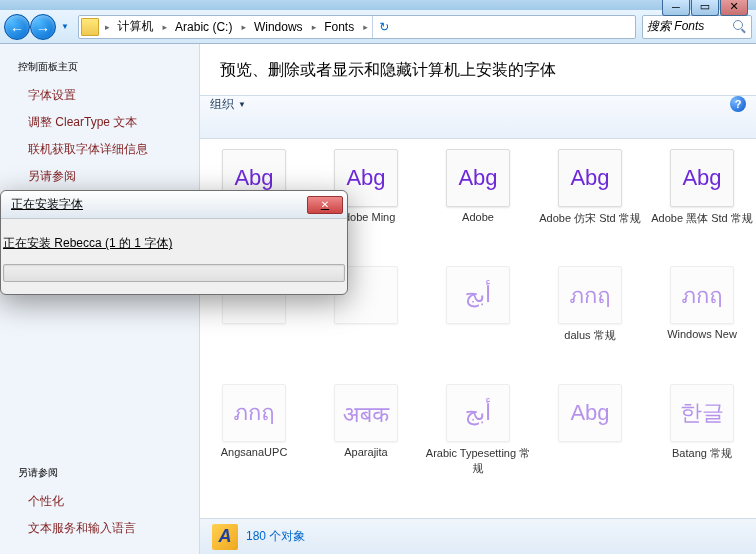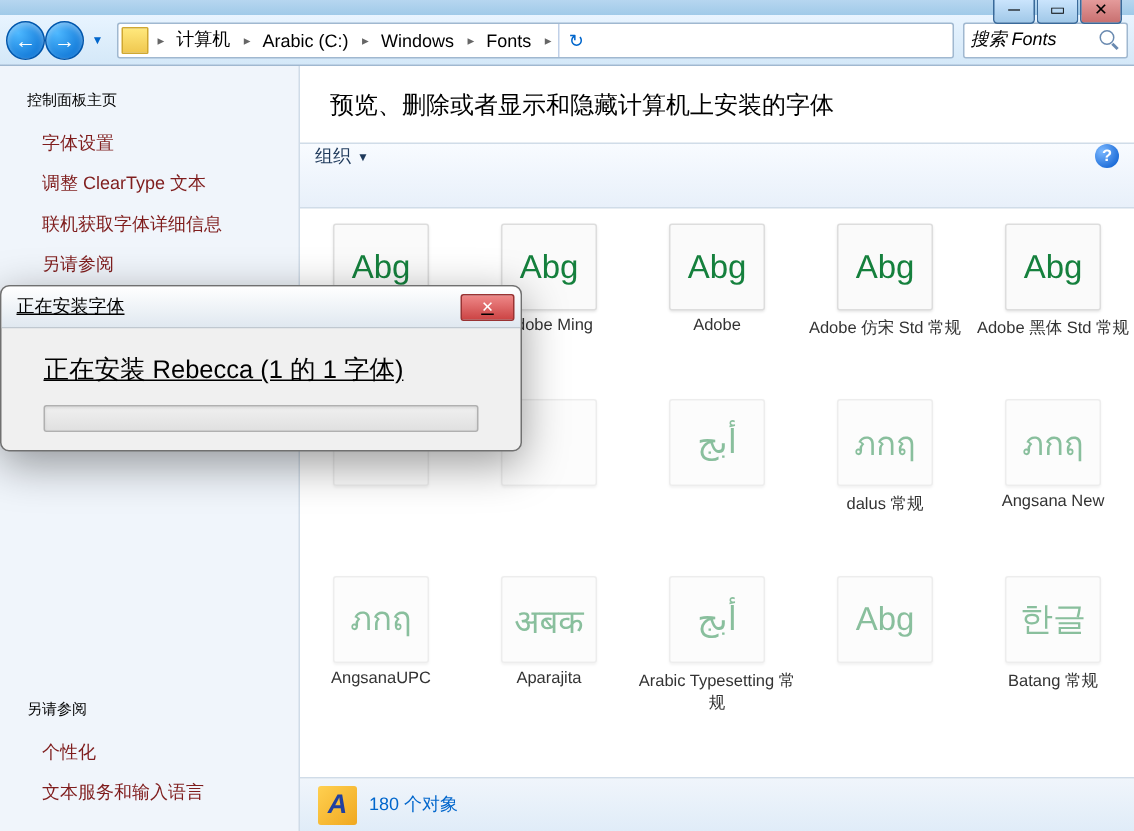--- a/index.html
+++ b/index.html
@@ -202,21 +202,21 @@
       text-align: center;
       color: #333;
     }
     .font-thumb {
       width: 64px; height: 58px;
       background: #fafafa;
       border: 1px solid #ddd;
       border-radius: 2px;
       margin-bottom: 4px;
       display: flex; align-items: center; justify-content: center;
-      font-size: 22px; color: #15803d;
+      font-size: 22px; color: #6d28d9;
       box-shadow: 0 1px 2px rgba(0,0,0,0.1);
     }
     .font-thumb.dim { opacity: 0.5; }
     
     .statusbar {
       height: 36px;
       background: linear-gradient(to bottom, #f0f5fb, #e0ecf8);
       border-top: 1px solid #d0dce8;
       display: flex;
       align-items: center;
@@ -267,22 +267,22 @@
       margin-left: auto;
       width: 36px; height: 18px;
       background: linear-gradient(to bottom, #ee8888, #cc4444);
       border: 1px solid #993333;
       border-radius: 2px;
       color: white;
       display: flex; align-items: center; justify-content: center;
       font-size: 10px;
     }
     .dialog-body {
-      padding: 16px 28px 12px;
-      font-size: 17px;
+      padding: 16px 2px 12px;
+      font-size: 12px;
     }
     .progress-bar {
       margin-top: 12px;
       height: 18px;
       background: linear-gradient(to bottom, #f0f0f0, #e0e0e0);
       border: 1px solid #b0b0b0;
       border-radius: 2px;
       box-shadow: inset 0 1px 2px rgba(0,0,0,0.1);
     }
     .dialog-footer {
@@ -399,21 +399,21 @@
         <div class="font-item">
           <div class="font-thumb dim">أبج</div>
           <div></div>
         </div>
         <div class="font-item">
           <div class="font-thumb dim">ภกฤ</div>
           <div>dalus 常规</div>
         </div>
         <div class="font-item">
           <div class="font-thumb dim">ภกฤ</div>
-          <div>Angsana New</div>
+          <div>Windows New</div>
         </div>
         <div class="font-item">
           <div class="font-thumb dim">ภกฤ</div>
           <div>AngsanaUPC</div>
         </div>
         <div class="font-item">
           <div class="font-thumb dim">अबक</div>
           <div>Aparajita</div>
         </div>
         <div class="font-item">

